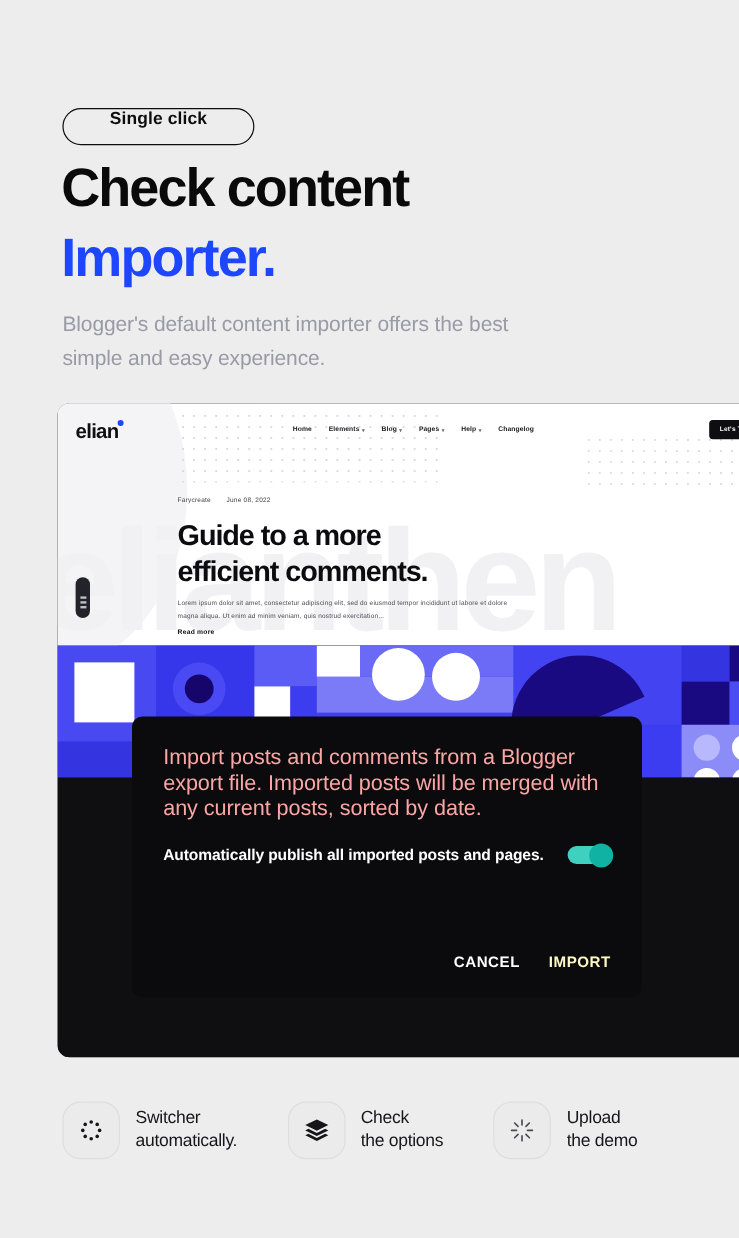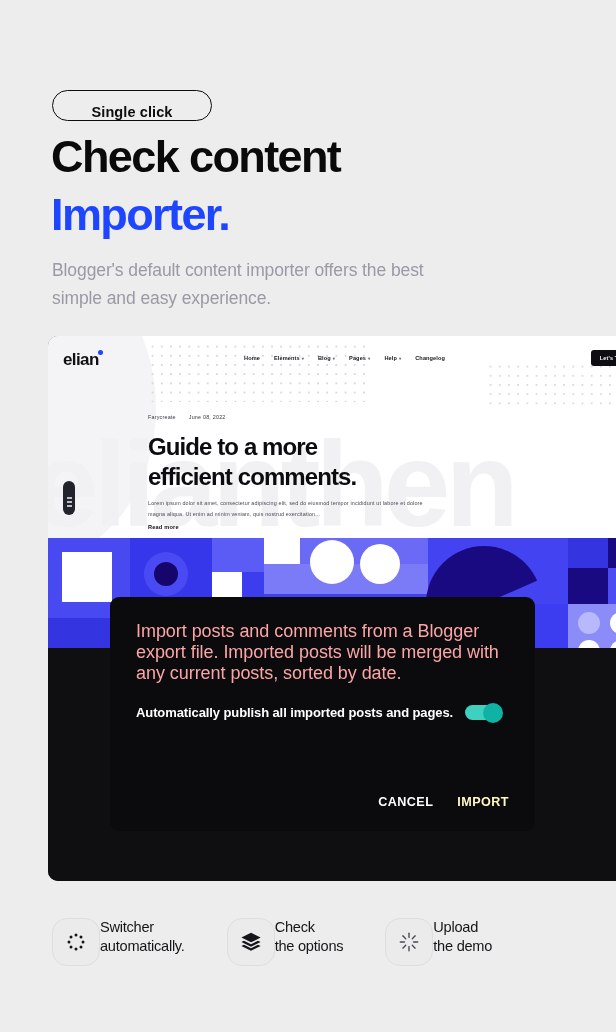--- a/index.html
+++ b/index.html
@@ -9,21 +9,21 @@
     font-family: "Liberation Sans", sans-serif;
     overflow: hidden;
   }
   .page { position: relative; width: 616px; height: 1032px; background: #ededed; }
 
   
   .badge {
     position: absolute; left: 52px; top: 90px;
     width: 160px; height: 31px;
     border: 1.6px solid #0d0d0d; border-radius: 16px;
-    display: flex; align-items: flex-end; justify-content: center;
+    display: flex; align-items: flex-start; justify-content: center;
     background: transparent;
   }
   .badge span { font-size: 14.5px; font-weight: 700; color: #0d0d0d; letter-spacing: .1px; }
 
   
   .h1 {
     position: absolute; left: 51px; top: 128px;
     font-size: 45px; line-height: 58px; font-weight: 700;
     letter-spacing: -1.6px; color: #0a0a0a; white-space: nowrap;
   }
@@ -151,21 +151,21 @@
   }
   .modal-title {
     font-size: 17px; font-weight: 700; color: #ffffff;
     letter-spacing: -.2px; margin-bottom: 24px;
   }
   .modal-body {
     font-size: 18px; line-height: 21px; color: #fca5a5;
     letter-spacing: -.05px; margin-bottom: 21px;
   }
   .modal-row {
-    display: flex; align-items: center; 
+    display: flex; align-items: center; justify-content: space-between;
   }
   .modal-row-label {
     font-size: 13px; font-weight: 700; color: #ffffff; letter-spacing: -.1px;
   }
   .toggle {
     position: relative; width: 36px; height: 15px; border-radius: 8px;
     background: #3fd0c0; flex-shrink: 0; margin-left: 12px;
   }
   .toggle .knob {
     position: absolute; right: -2px; top: -2.5px;
@@ -182,21 +182,21 @@
   .btn-import {
     font-size: 12.6px; font-weight: 700; color: #fef9c3; letter-spacing: .45px;
     background: none; border: none; cursor: pointer; font-family: inherit; text-align: right;
   }
 
   
   .features {
     position: absolute; left: 52px; top: 918px;
     width: 530px; display: flex; align-items: center; gap: 42px;
   }
-  .feature { display: flex; align-items: flex-start; }
+  .feature { display: flex; align-items: center; gap: 13px; }
   .feat-icon {
     width: 48px; height: 48px; border-radius: 15px;
     border: 1px solid #dededf; background: #ebebec;
     display: flex; align-items: center; justify-content: center;
     flex-shrink: 0;
   }
   .feat-text {
     font-size: 14.6px; line-height: 19px; color: #16161a;
     letter-spacing: -.25px; white-space: nowrap;
   }

